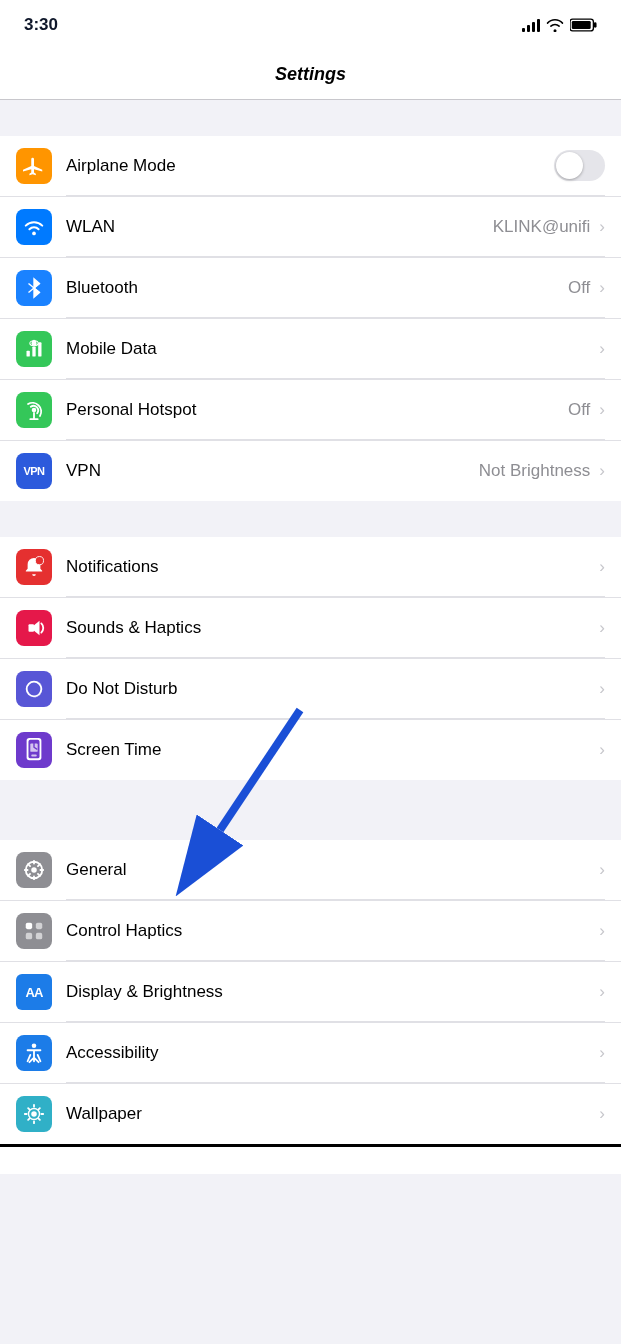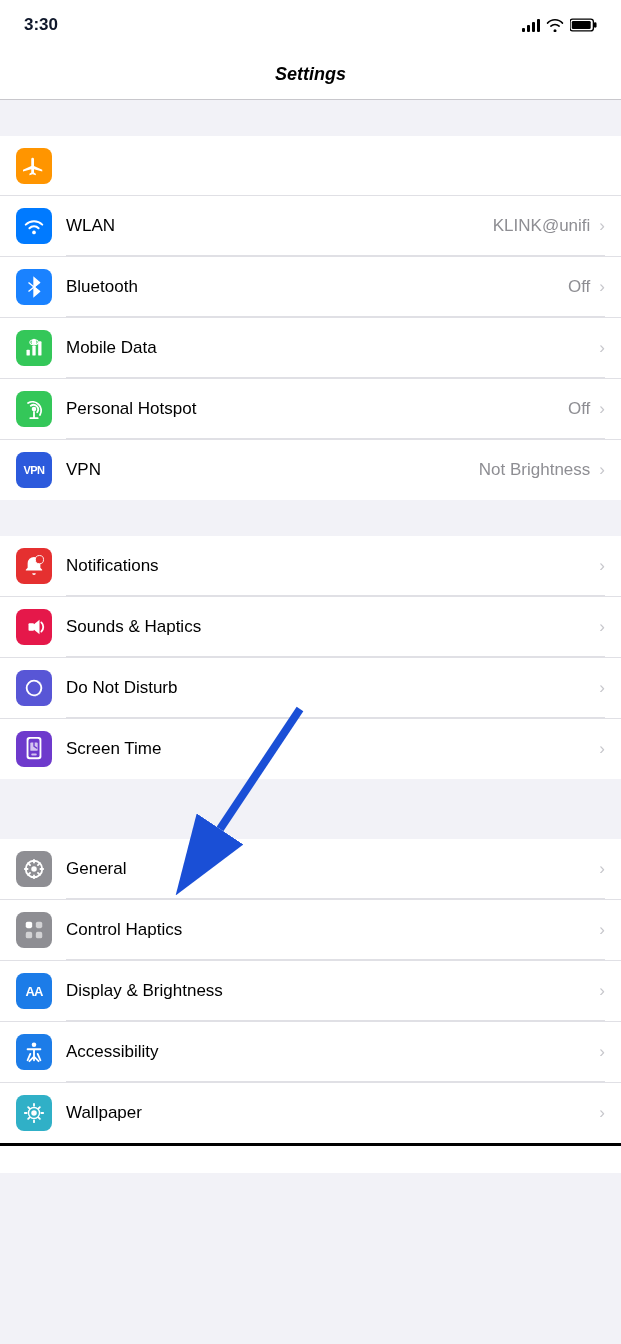--- a/index.html
+++ b/index.html
@@ -150,21 +150,21 @@
     .ic-orange { background: #ff9500; }
     .ic-blue { background: #007aff; }
     .ic-blue-mid { background: #1a82ff; }
     .ic-green { background: #34c759; }
     .ic-indigo { background: #5856d6; }
     .ic-red { background: #e53030; }
     .ic-red-pink { background: #e5184a; }
     .ic-purple { background: #6e3acc; }
     .ic-gray { background: #8e8e93; }
     .ic-blue-vpn { background: #2c5adc; }
-    .ic-blue-aa { background: #1c7ce8; }
+    .ic-blue-aa { background: #1c7ce8; border-radius: 6px; }
     .ic-blue-access { background: #1c7ce8; }
     .ic-teal-wall { background: #30b0c7; }
   </style>
 </head>
 <body>
 
 <div class="status-bar">
   <span class="status-time">3:30</span>
   <div class="status-icons">
 
@@ -195,20 +195,28 @@
 
 <div class="section-gap"></div>
 
 <div class="settings-section">
 
   <div class="settings-row">
     <div class="row-icon ic-orange">
       <svg width="22" height="22" viewBox="0 0 24 24" fill="white">
           <path d="M21 16l-9-4V4.5a1.5 1.5 0 00-3 0V12l-9 4v2l9-2.5V19l-2 1.5V22l3.5-1 3.5 1v-1.5L12 19v-3.5l9 2.5z"></path>
         </svg>
+    </div>
+    <div class="row-content">
+      <span class="row-label">Airplane Mode</span>
+      <div class="row-right">
+        <div class="toggle">
+          <div class="toggle-knob"></div>
+        </div>
+      </div>
     </div>
   </div>
 
   <div class="settings-row">
     <div class="row-icon ic-blue">
       <svg width="22" height="18" viewBox="0 0 24 18" fill="white">
         <circle cx="12" cy="16" r="2" fill="white"></circle>
         <path d="M7 11.5a7 7 0 0110 0" stroke="white" stroke-width="2.2" fill="none" stroke-linecap="round"></path>
         <path d="M3 7.5a13 13 0 0118 0" stroke="white" stroke-width="2.2" fill="none" stroke-linecap="round"></path>
       </svg>

